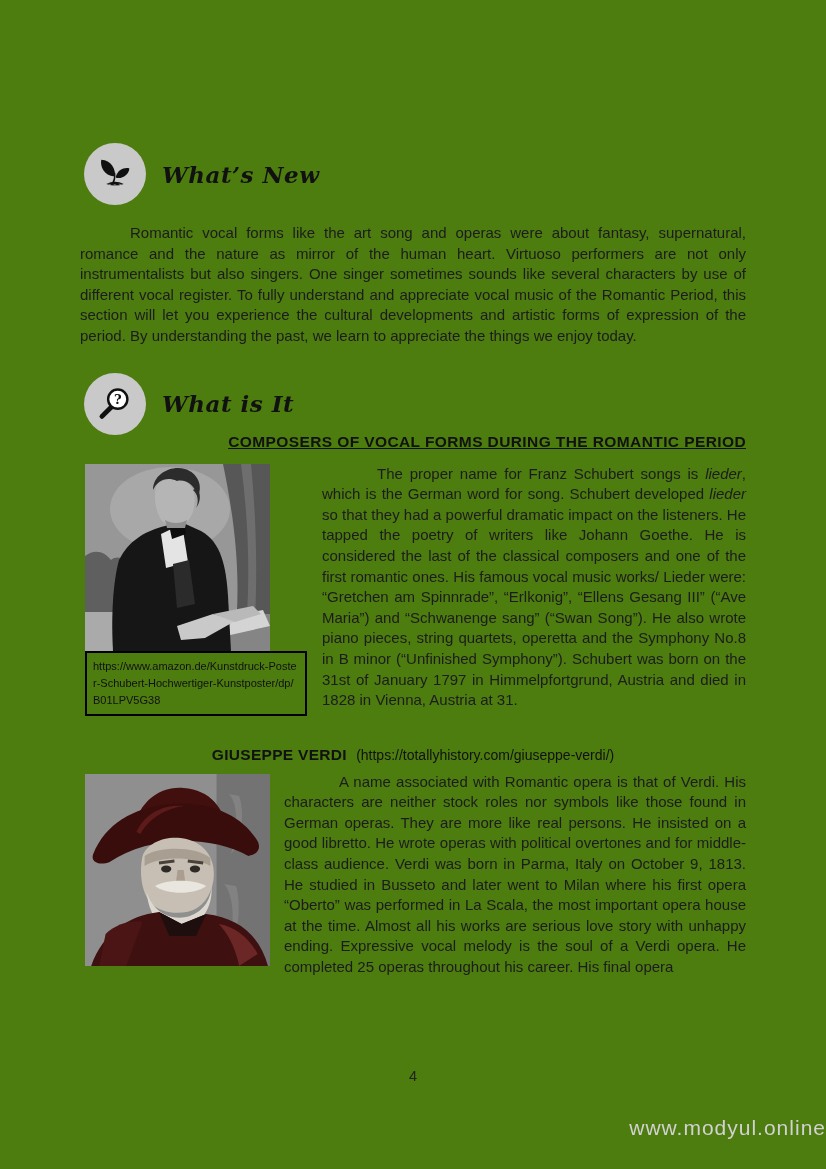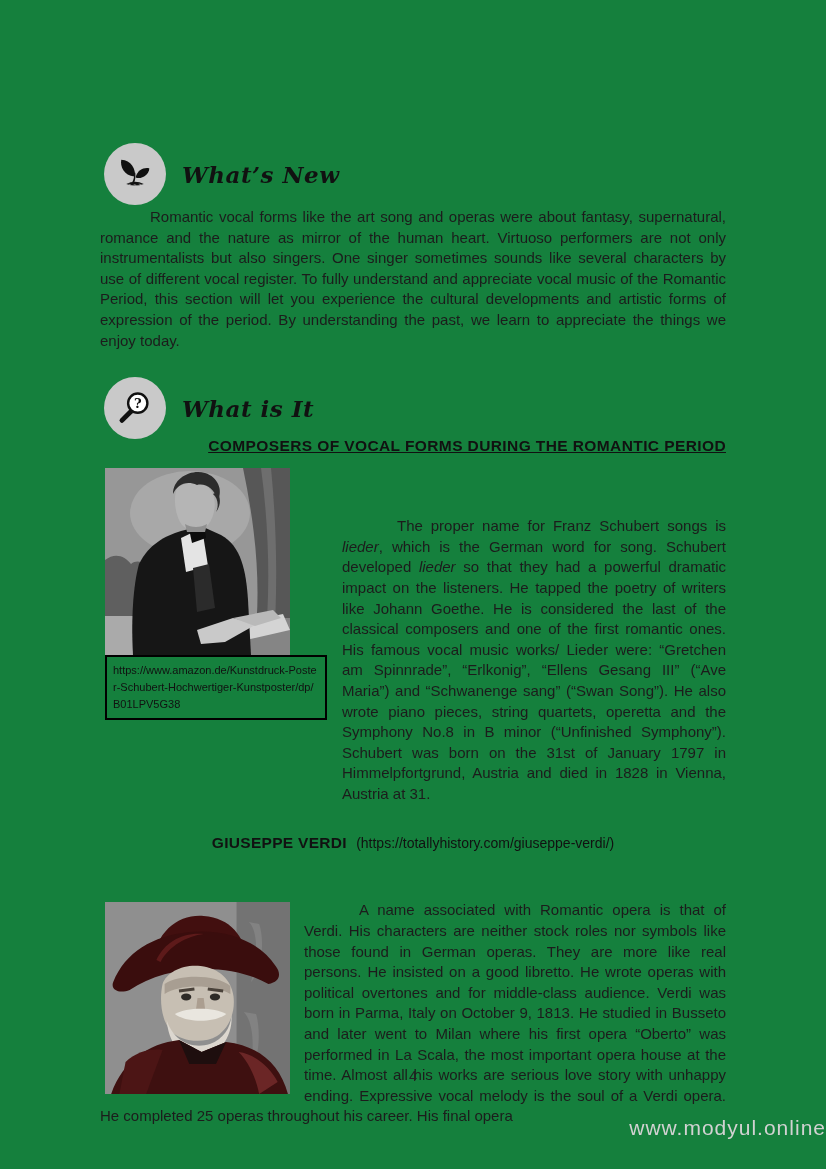--- a/index.html
+++ b/index.html
@@ -1,22 +1,22 @@
 <!DOCTYPE html>
 <html><head>
 <meta charset="utf-8">
 <style>
   * { margin:0; padding:0; box-sizing:border-box; }
   html,body { background:#ffffff; }
   .page {
     position:relative;
     width:826px; height:1169px;
     margin:0 auto;
-    background:#15803d;
-    padding:0 100px;
+    background:#4d7c0f;
+    padding:0 80px;
     font-family:"Liberation Sans", sans-serif;
     color:#1c1c1c;
     overflow:hidden;
   }
   
   .section-header { display:flex; align-items:center; gap:16px; }
   .hdr-whats-new { margin-top:143px; margin-left:4px; }
   .hdr-what-is-it { margin-top:26px; margin-left:4px; }
   .icon-circle {
     width:62px; height:62px; border-radius:50%;
@@ -42,23 +42,23 @@
     margin:30px 0 0 0;
     font-size:15.5px; font-weight:bold;
     letter-spacing:0.3px; color:#111;
   }
   .heading-link {
     font-weight:normal; font-size:14px; letter-spacing:0;
   }
   
   .para {
     font-size:15px; line-height:20.6px;
-    text-align:justify; color:#1c1c1c;margin-top:48px;
+    text-align:justify; color:#1c1c1c;
   }
-  .p-intro { margin-top:2px; text-indent:50px; }
+  .p-intro { margin-top:18px; text-indent:50px; }
   
   .composer-row { display:flex; margin-top:13px; }
   .portrait-col { width:222px; flex:0 0 auto; margin-left:5px; }
   .portrait-col svg { display:block; }
   .caption-box {
     border:2px solid #000;
     padding:5px 6px;
     font-size:11px; line-height:1.55;
     word-break:break-all;
     color:#111;

